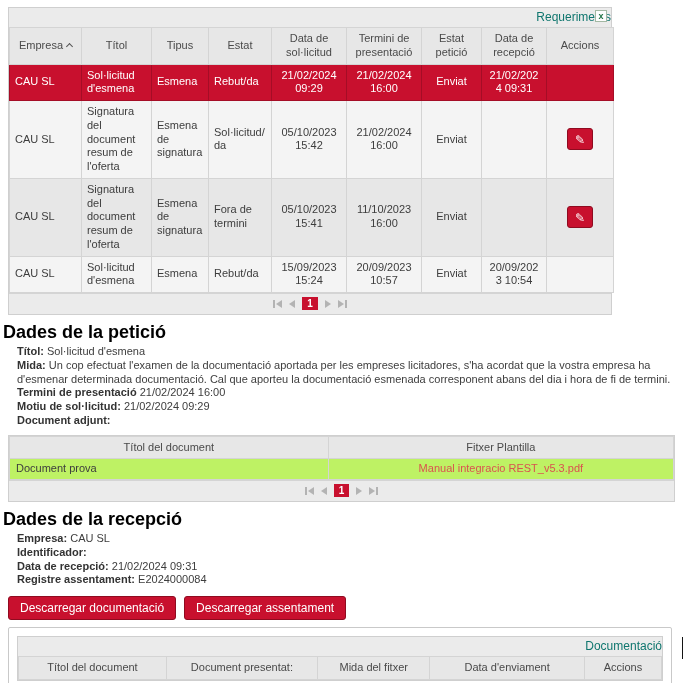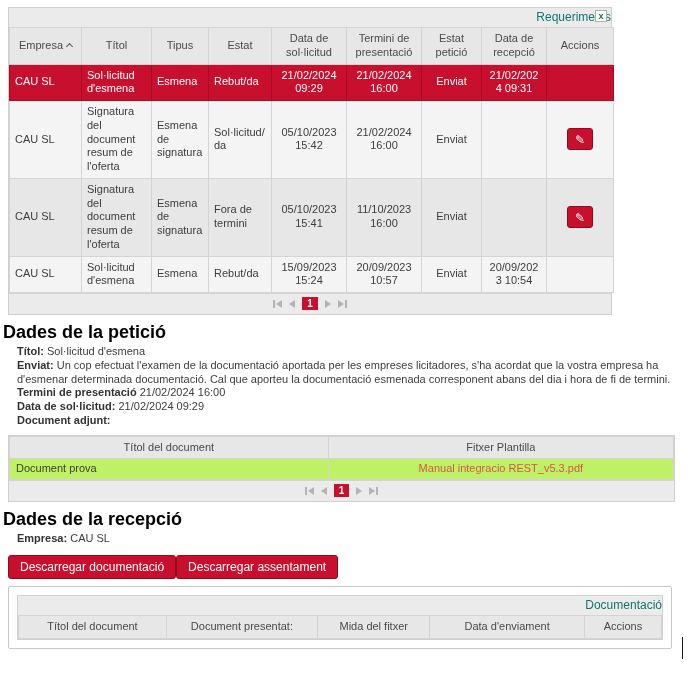--- a/index.html
+++ b/index.html
@@ -37,21 +37,21 @@
   .mid { margin:7px 0 0 8px; width:667px; }
   .mid td { background:#bef264; padding:3px 6px; }
   .outerbox { margin:7px 0 0 8px; width:664px; border:1px solid #c9c9c9; border-radius:2px;
               padding:8px; background:#fff; }
   .bot { width:100%; }
   
   h2 { font-size:18px; font-weight:700; color:#000000; margin:7px 0 2px 3px; }
   .info { margin-left:17px; line-height:1.25; color:#3d3d3d; }
   .info b { color:#333; }
   
-  .btnrow { margin:9px 0 0 8px; display:flex; }
+  .btnrow { margin:9px 0 0 8px; display:flex; gap:8px; }
   .btn-red { background:#c8102e; border:1px solid #8f0b20; color:#fff; font-size:12px;
              padding:4px 11px; border-radius:3px; cursor:pointer; font-family:inherit; }
   .btn-icon { width:26px; height:22px; background:#c8102e; border:1px solid #8f0b20;
               border-radius:3px; display:inline-flex; align-items:center; justify-content:center;
               cursor:pointer; padding:0; }
   .icon-pencil::before { content:"\270E"; color:#fff; font-size:12px; line-height:1; }
   .excel-icon { position:absolute; right:4px; top:2px; width:12px; height:12px; background:#fdfdfd;
                 border:1px solid #a3b8a3; display:inline-flex; align-items:center; justify-content:center;
                 cursor:pointer; }
   .excel-icon::before { content:"x"; color:#1f7244; font-size:9px; font-weight:bold; line-height:1; }
@@ -165,23 +165,23 @@
     <span class="pg-btn">
         <span class="tri-r"></span>
         <span class="bar"></span>
       </span>
   </div>
 </div>
 
 <h2>Dades de la petició</h2>
 <div class="info">
   <div><b>Títol:</b> <span>Sol·licitud d'esmena</span></div>
-  <div><b>Enviat:</b> <span>Un cop efectuat l'examen de la documentació aportada per les empreses licitadores, s'ha acordat que la vostra empresa ha d'esmenar determinada documentació. Cal que aporteu la documentació esmenada corresponent abans del dia i hora de fi de termini.</span></div>
+  <div><b>Mida:</b> <span>Un cop efectuat l'examen de la documentació aportada per les empreses licitadores, s'ha acordat que la vostra empresa ha d'esmenar determinada documentació. Cal que aporteu la documentació esmenada corresponent abans del dia i hora de fi de termini.</span></div>
   <div><b>Termini de presentació</b> <span>21/02/2024 16:00</span></div>
-  <div><b>Data de sol·licitud:</b> <span>21/02/2024 09:29</span></div>
+  <div><b>Motiu de sol·licitud:</b> <span>21/02/2024 09:29</span></div>
   <div><b>Document adjunt:</b> <span></span></div>
 </div>
 
 <div class="tablebox mid">
   <table>
     <colgroup>
         <col style="width:48%">
         <col style="width:52%">
       </colgroup>
     <thead>
@@ -214,20 +214,23 @@
     <span class="pg-btn">
         <span class="tri-r"></span>
         <span class="bar"></span>
       </span>
   </div>
 </div>
 
 <h2>Dades de la recepció</h2>
 <div class="info">
   <div><b>Empresa:</b> <span>CAU SL</span></div>
+  <div><b>Identificador:</b> <span></span></div>
+  <div><b>Data de recepció:</b> <span>21/02/2024 09:31</span></div>
+  <div><b>Registre assentament:</b> <span>E2024000084</span></div>
 </div>
 
 <div class="btnrow">
   <button class="btn-red">Descarregar documentació</button>
   <button class="btn-red">Descarregar assentament</button>
 </div>
 
 <div class="outerbox">
   <div class="tablebox bot">
     <div class="titlebar">

